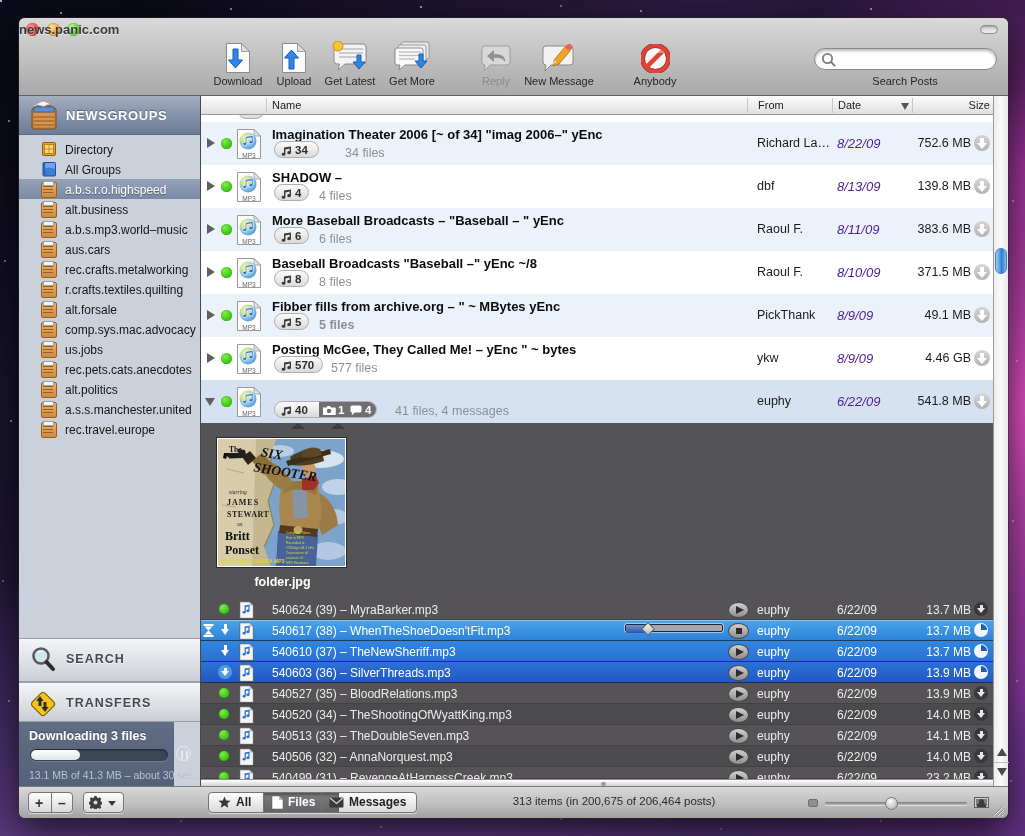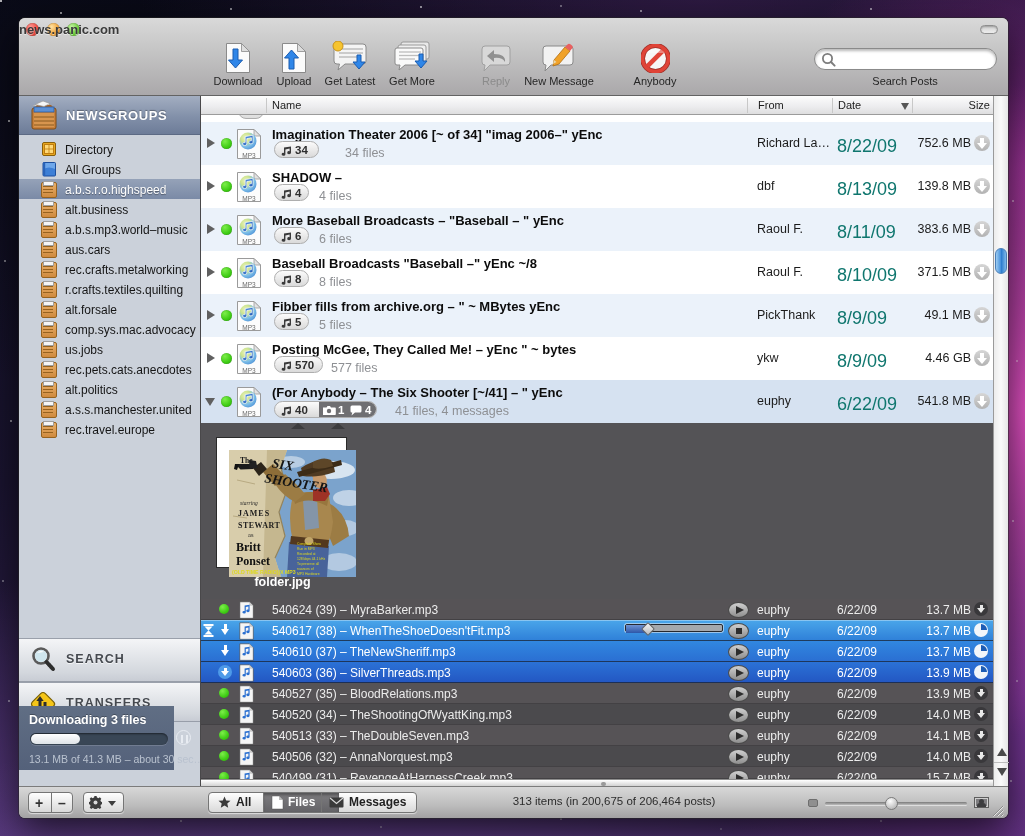--- a/index.html
+++ b/index.html
@@ -36,21 +36,21 @@
   background:linear-gradient(#a3aec1,#8290a9 55%,#6d7c98); border-bottom:1px solid #5c6a84; }
 #nghead .t { position:absolute; left:47px; top:12px; font-size:13px; font-weight:bold; color:#fff; letter-spacing:0.6px; text-shadow:0 -1px 1px rgba(0,0,0,0.35); }
 .sbrow { position:absolute; left:0; width:181px; height:20px; font-size:12px; color:#151515; }
 .sbrow .txt { position:absolute; left:46px; top:3.5px; white-space:nowrap; }
 .sbrow .ic { position:absolute; left:22px; top:2px; width:16px; height:16px; }
 .sbsel { background:linear-gradient(#95a2b8,#7a8aa6); }
 .sbsel .txt { color:#fff; font-weight:normal; text-shadow:0 1px 1px rgba(0,0,0,0.4); }
 .band { position:absolute; left:0; width:181px; height:40px;
   background:linear-gradient(#f4f5f7,#d3d7dd 80%,#c8ccd4); border-top:1px solid #9aa0ab; border-bottom:1px solid #989ea9; }
 .band .t { position:absolute; left:47px; top:13px; font-size:12.5px; font-weight:bold; color:#45494f; letter-spacing:1px; text-shadow:0 1px 0 rgba(255,255,255,0.7); }
-#transpanel { position:absolute; left:0; top:610px; width:155px; height:64px;
+#transpanel { position:absolute; left:0; top:626px; width:155px; height:64px;
   background:linear-gradient(#606e84,#54617a); }
 
 #colhead { position:absolute; left:182px; top:78px; width:792px; height:19px;
   background:linear-gradient(#fdfdfd,#ececee 60%,#dededf); border-bottom:1px solid #9b9b9b; font-size:11px; color:#1c1c1c; }
 .colsep { position:absolute; top:2px; width:1px; height:15px; background:#c8c8c8; }
 
 .trow { position:absolute; left:182px; width:792px; height:43px; }
 .alt { background:#ebf2fa; }
 .wrow { background:#ffffff; }
 .selrow { background:#d6e2f1; }
@@ -62,21 +62,21 @@
   background:radial-gradient(circle at 35% 30%, #7dee4a, #3ecc14 60%, #2da50c); box-shadow:inset 0 0 1px rgba(0,0,0,0.4); }
 .rtitle { position:absolute; left:71px; top:5px; font-size:13px; font-weight:bold; color:#0c0c0c; white-space:nowrap; }
 .badge { position:absolute; left:73px; top:19px; height:17px; border-radius:8.5px;
   background:linear-gradient(#fbfbfb,#dadada); border:1px solid #aeaeae;
   font-size:11.5px; font-weight:bold; color:#2e2e2e; }
 .badge .bv { position:absolute; left:20px; top:1.5px; }
 .bn { position:absolute; left:6px; top:3.5px; }
 .dseg { position:absolute; top:0; height:17px; background:#6f6f72; color:#fff; }
 .nfiles { position:absolute; top:24px; font-size:12.5px; color:#8e9094; white-space:nowrap; }
 .fromtx { position:absolute; left:556px; top:14px; font-size:12.5px; color:#1b1b1b; }
-.datetx { position:absolute; left:636px; top:14px; font-size:18px; color:#0f766e; }
+.datetx { position:absolute; left:636px; top:14px; font-size:13px; color:#4c1d95;font-style:italic; }
 .sizetx { position:absolute; left:660px; top:14px; width:110px; text-align:right; font-size:12.5px; color:#1b1b1b; }
 .dlcirc { position:absolute; left:773px; top:13px; width:16px; height:16px; border-radius:50%;
   background:linear-gradient(#d6d6d6,#b2b2b2); }
 .dlcirc:after { content:""; position:absolute; left:6px; top:3px; width:4px; height:5px; background:#fff; }
 .dlcirc:before { content:""; position:absolute; left:3px; top:8px;
   border-left:5px solid transparent; border-right:5px solid transparent; border-top:6px solid #fff; }
 
 #preview { position:absolute; left:182px; top:405px; width:792px; height:176px; background:#545356; }
 
 .frow { position:absolute; left:182px; width:792px; height:21px; font-size:12px; color:#ececec; }
@@ -469,21 +469,21 @@
           <path d="M9.2 8.6 L17 7.2 L17 14.2 A2.1 1.6 0 1 1 15.4 12.7 L15.4 9.7 L10.8 10.6 L10.8 15.9 A2.1 1.6 0 1 1 9.2 14.4 Z" fill="url(#noteg)" stroke="#fff" stroke-width="0.7"></path>
           <text x="13" y="29.5" text-anchor="middle" font-size="6.5" fill="#6a6a6a" font-family="Liberation Sans">MP3</text>
         </svg>
       <div class="rtitle">Fibber fills from archive.org – "  ~ MBytes yEnc</div>
       <div class="badge" style="width:35px;">
           <svg class="bn" width="11" height="11" viewBox="0 0 11 11">
             <path d="M3 1.6 L10 0.4 L10 6.6 A1.9 1.5 0 1 1 8.6 5.2 L8.6 2.6 L4.4 3.4 L4.4 8.3 A1.9 1.5 0 1 1 3 6.9 Z" fill="#3a3a3a"></path>
           </svg>
           <span class="bv">5</span>
         </div>
-      <div class="nfiles" style="left:118px;">5 files</div>
+      <div class="nfiles" style="left:118px;font-weight:bold;">5 files</div>
       <div class="fromtx">PickThank</div>
       <div class="datetx">8/9/09</div>
       <div class="sizetx">49.1 MB</div>
       <div class="dlcirc"></div>
     </div>
     <div class="trow wrow" style="top:319px;">
       <div class="disc"></div>
         <div class="gdot"></div>
         <svg class="mp3b" width="26" height="32" viewBox="0 0 26 32">
           <path d="M1.5 1.5 h16.5 l6.5 6.5 v22.5 h-23 z" fill="#fcfcfc" stroke="#9a9a9a"></path>
@@ -508,21 +508,20 @@
     <div class="trow selrow" style="top:362px;">
       <div class="discdown"></div>
         <div class="gdot"></div>
         <svg class="mp3b" width="26" height="32" viewBox="0 0 26 32">
           <path d="M1.5 1.5 h16.5 l6.5 6.5 v22.5 h-23 z" fill="#fcfcfc" stroke="#9a9a9a"></path>
           <path d="M18 1.5 l6.5 6.5 h-6.5 z" fill="#e2e2e2" stroke="#9a9a9a" stroke-width="0.8"></path>
           <circle cx="12" cy="13" r="8.5" fill="url(#itun)"></circle>
           <path d="M9.2 8.6 L17 7.2 L17 14.2 A2.1 1.6 0 1 1 15.4 12.7 L15.4 9.7 L10.8 10.6 L10.8 15.9 A2.1 1.6 0 1 1 9.2 14.4 Z" fill="url(#noteg)" stroke="#fff" stroke-width="0.7"></path>
           <text x="13" y="29.5" text-anchor="middle" font-size="6.5" fill="#6a6a6a" font-family="Liberation Sans">MP3</text>
         </svg>
-      <div class="rtitle">(For Anybody – The Six Shooter [~/41] – " yEnc</div>
       <div class="badge" style="width:103px; top:21px; overflow:hidden;">
           <svg class="bn" width="11" height="11" viewBox="0 0 11 11">
             <path d="M3 1.6 L10 0.4 L10 6.6 A1.9 1.5 0 1 1 8.6 5.2 L8.6 2.6 L4.4 3.4 L4.4 8.3 A1.9 1.5 0 1 1 3 6.9 Z" fill="#3a3a3a"></path>
           </svg>
           <span class="bv">40</span>
         <div class="dseg" style="left:44px; width:27px;">
             <svg style="position:absolute; left:4px; top:4px;" width="13" height="9" viewBox="0 0 13 9">
               <path d="M0.5 1.5 h3 l1-1.5 h2.5 l1 1.5 h4 a0.8 0.8 0 0 1 0.8 0.8 v5.9 a0.8 0.8 0 0 1 -0.8 0.8 h-11.5 a0.8 0.8 0 0 1 -0.8 -0.8 v-5.9 a0.8 0.8 0 0 1 0.8 -0.8 z" fill="#fff"></path>
               <circle cx="6" cy="5" r="2.2" fill="#6f6f72"></circle>
             </svg>
@@ -538,21 +537,21 @@
       <div class="nfiles" style="left:194px;">41 files, 4 messages</div>
       <div class="fromtx">euphy</div>
       <div class="datetx">6/22/09</div>
       <div class="sizetx">541.8 MB</div>
       <div class="dlcirc"></div>
     </div>
   </div>
   <div id="preview">
     <div style="position:absolute; left:90px; top:0; width:0; height:0; border-bottom:6px solid #3c3c3e; border-left:7px solid transparent; border-right:7px solid transparent;"></div>
     <div style="position:absolute; left:130px; top:0; width:0; height:0; border-bottom:6px solid #3c3c3e; border-left:7px solid transparent; border-right:7px solid transparent;"></div>
-    <div id="poster" style="position:absolute; left:15px; top:14px; width:131px; height:131px; background:#fff; border:1px solid #2a2a2a; padding:12px;">
+    <div id="poster" style="position:absolute; left:15px; top:14px; width:131px; height:131px; background:#fff; border:1px solid #2a2a2a; padding:1px;">
       <svg width="127" height="127" viewBox="0 0 127 127">
         <rect width="127" height="127" fill="#7ba3cc"></rect>
         <ellipse cx="102" cy="20" rx="24" ry="9" fill="#ffffff" opacity="0.7"></ellipse>
         <ellipse cx="120" cy="48" rx="16" ry="8" fill="#edf2f7" opacity="0.6"></ellipse>
         <ellipse cx="116" cy="78" rx="14" ry="8" fill="#e2eaf2" opacity="0.55"></ellipse>
         <ellipse cx="110" cy="112" rx="18" ry="9" fill="#d8e3ee" opacity="0.6"></ellipse>
         <ellipse cx="62" cy="12" rx="14" ry="6" fill="#f4f7fa" opacity="0.5"></ellipse>
         <path d="M0 0 L58 0 L52 18 L58 40 L50 62 L56 86 L46 108 L52 127 L0 127 Z" fill="#d8cdab"></path>
         <path d="M38 0 L58 0 L52 18 L58 40 L50 62 L56 86 L46 108 L52 127 L34 127 Z" fill="#c5b78f"></path>
         <path d="M52 18 L58 40 L50 62 L56 86 L46 108" stroke="#93835c" stroke-width="1.2" fill="none"></path>
@@ -736,21 +735,21 @@
       <div class="fgdot"></div>
         <svg class="fico" width="15" height="18" viewBox="0 0 15 18">
           <path d="M0.8 0.8 h9.5 l4 4 v12.5 h-13.5 z" fill="#f5f5f5" stroke="#3a3a3c" stroke-width="0.6"></path>
           <path d="M10.3 0.8 l4 4 h-4 z" fill="#c9c9c9"></path>
           <path d="M5.6 4.6 L10.6 3.8 L10.6 9.8 A1.7 1.3 0 1 1 9.4 8.6 L9.4 5.6 L6.8 6.1 L6.8 11.2 A1.7 1.3 0 1 1 5.6 10 Z" fill="#2a6fd0"></path>
         </svg>
       <div class="ftext">540499 (31) – RevengeAtHarnessCreek.mp3</div>
       <span class="playbtn"></span>
       <div class="feuphy">euphy</div>
         <div class="fdate">6/22/09</div>
-        <div class="fsize">15.7 MB</div>
+        <div class="fsize">23.2 MB</div>
       <span class="darr"></span>
     </div>
   </div>
   <div id="hscroll">
       <div style="position:absolute; left:400px; top:2px; width:5px; height:4px; border-radius:2px; background:#9a9a9a;"></div>
     </div>
   <div id="vscroll">
     <div style="position:absolute; left:1px; top:152px; width:12px; height:26px; border-radius:6px; background:linear-gradient(90deg,#9ecdf2,#4a94dd 45%,#2f7ecf 55%,#7db8ea); border:1px solid #4a7fb8;"></div>
     <div style="position:absolute; left:2.5px; top:652px; width:0; height:0; border-bottom:8px solid #4a4a4a; border-left:5px solid transparent; border-right:5px solid transparent;"></div>
     <div style="position:absolute; left:0; top:666px; width:15px; height:1px; background:#bdbdbd;"></div>

